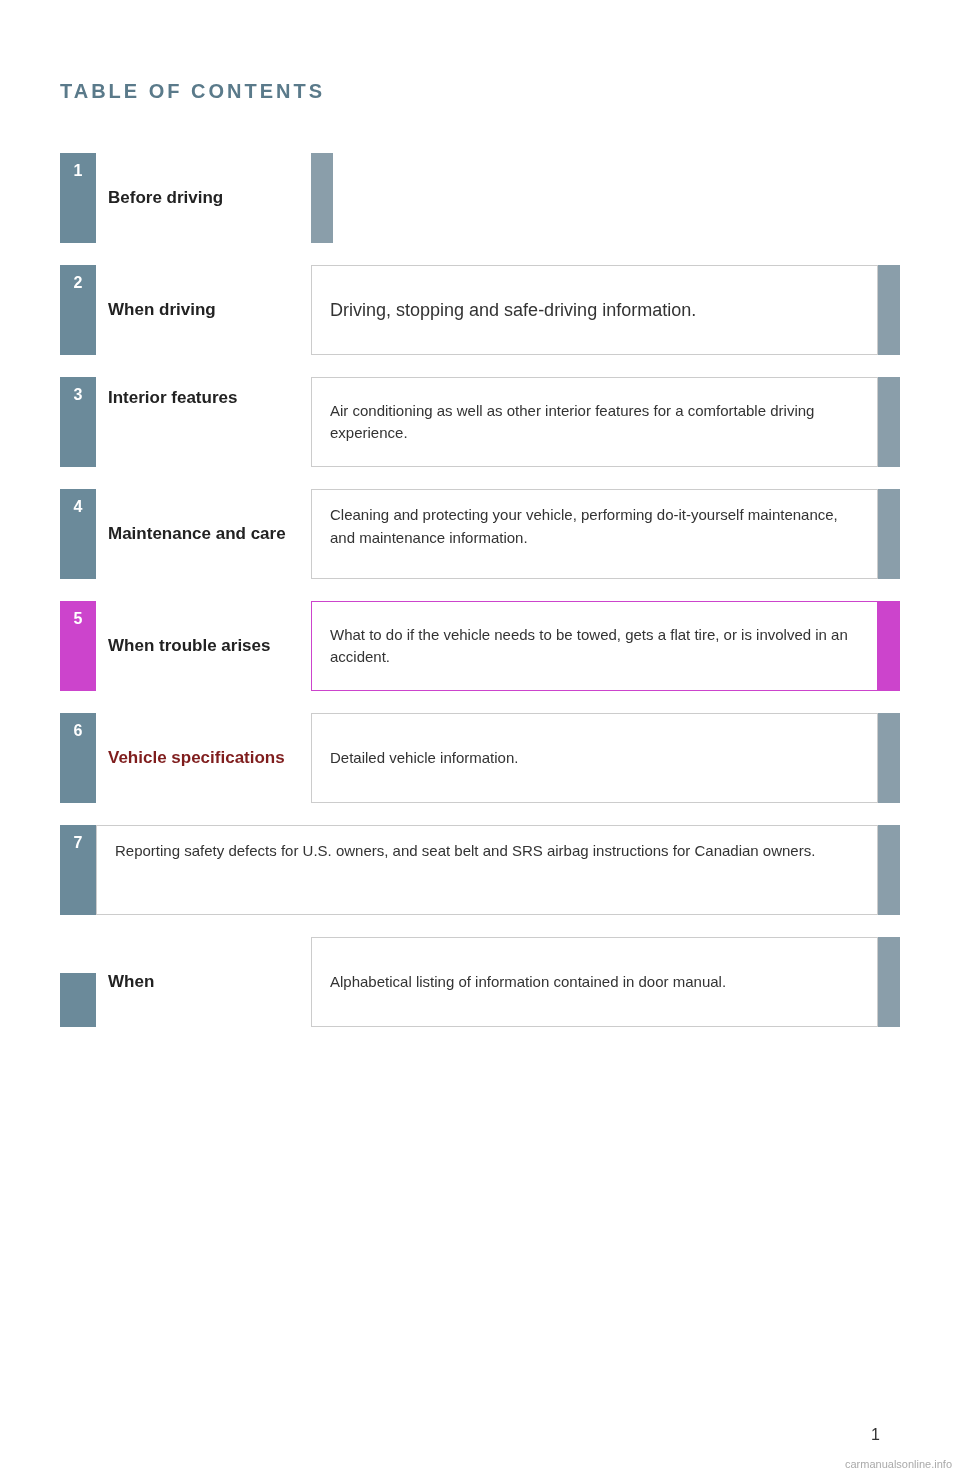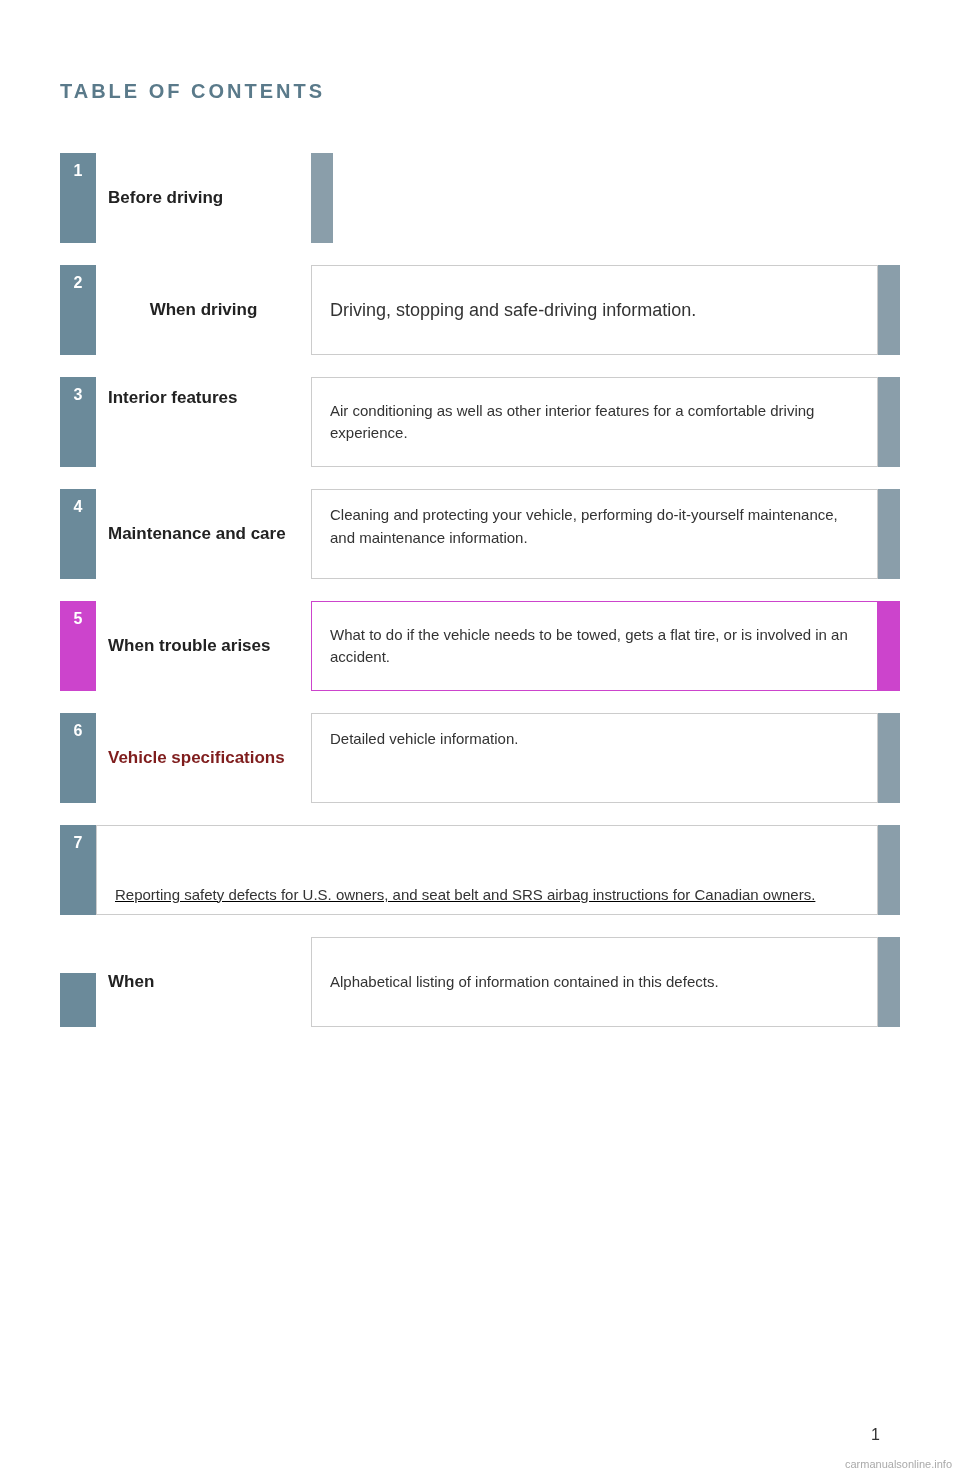--- a/index.html
+++ b/index.html
@@ -81,21 +81,21 @@
       </div>
       <div style="width:22px;background:#8a9eaa;flex-shrink:0;align-self:stretch;"></div>
     </div>
       <div class="toc-entry">
       <div style="display:flex;flex-direction:column;width:36px;flex-shrink:0;margin-right:0;">
         <div style="width:36px;height:36px;background:#6b8a9a;display:flex;align-items:center;justify-content:center;font-size:16px;font-weight:bold;color:#fff;flex-shrink:0;">
           2
         </div>
         <div style="flex:1;width:36px;background:#6b8a9a;"></div>
       </div>
-      <div style="width:215px;display:flex;align-items:center;padding:10px 12px 10px 12px;flex-shrink:0;justify-content:center;">
+      <div style="width:215px;display:flex;align-items:center;padding:10px 12px 10px 12px;flex-shrink:0;">
         <span style="font-size:17px;font-weight:bold;color:#222;line-height:1.3;">When driving</span>
       </div>
       <div style="flex:1;border:1.5px solid #cccccc;padding:14px 18px;display:flex;align-items:center;background:#fff;">
         <span style="font-size:18px;color:#333;line-height:1.5;">Driving, stopping and safe-driving information.</span>
       </div>
       <div style="width:22px;background:#8a9eaa;flex-shrink:0;align-self:stretch;"></div>
     </div>
       <div class="toc-entry">
       <div style="display:flex;flex-direction:column;width:36px;flex-shrink:0;margin-right:0;">
         <div style="width:36px;height:36px;background:#6b8a9a;display:flex;align-items:center;justify-content:center;font-size:16px;font-weight:bold;color:#fff;flex-shrink:0;">
@@ -144,49 +144,49 @@
       <div class="toc-entry">
       <div style="display:flex;flex-direction:column;width:36px;flex-shrink:0;margin-right:0;">
         <div style="width:36px;height:36px;background:#6b8a9a;display:flex;align-items:center;justify-content:center;font-size:16px;font-weight:bold;color:#fff;flex-shrink:0;">
           6
         </div>
         <div style="flex:1;width:36px;background:#6b8a9a;"></div>
       </div>
       <div style="width:215px;display:flex;align-items:center;padding:10px 12px 10px 12px;flex-shrink:0;">
         <span style="font-size:17px;font-weight:bold;color:#7f1d1d;line-height:1.3;">Vehicle specifications</span>
       </div>
-      <div style="flex:1;border:1.5px solid #cccccc;padding:14px 18px;display:flex;background:#fff;">
+      <div style="flex:1;border:1.5px solid #cccccc;padding:14px 18px;display:flex;align-items:center;background:#fff;">
         <span style="font-size:15px;color:#333;line-height:1.5;">Detailed vehicle information.</span>
       </div>
       <div style="width:22px;background:#8a9eaa;flex-shrink:0;align-self:stretch;"></div>
     </div>
       <div class="toc-entry">
       <div style="display:flex;flex-direction:column;width:36px;flex-shrink:0;margin-right:0;">
         <div style="width:36px;height:36px;background:#6b8a9a;display:flex;align-items:center;justify-content:center;font-size:16px;font-weight:bold;color:#fff;flex-shrink:0;">
           7
         </div>
         <div style="flex:1;width:36px;background:#6b8a9a;"></div>
       </div>
-      <div style="flex:1;border:1.5px solid #cccccc;padding:8px 18px;display:flex;align-items:flex-end;background:#fff;text-decoration:underline;">
+      <div style="flex:1;border:1.5px solid #cccccc;padding:14px 18px;display:flex;align-items:flex-start;background:#fff;">
         <span style="font-size:15px;color:#333;line-height:1.5;">Reporting safety defects for U.S. owners, and seat belt and SRS airbag instructions for Canadian owners.</span>
       </div>
       <div style="width:22px;background:#8a9eaa;flex-shrink:0;align-self:stretch;"></div>
     </div>
       <div class="toc-entry">
       <div style="display:flex;flex-direction:column;width:36px;flex-shrink:0;margin-right:0;">
         <div style="width:36px;height:36px;background:#6b8a9a;display:flex;align-items:center;justify-content:center;font-size:16px;font-weight:bold;color:#fff;flex-shrink:0;visibility:hidden;">
           
         </div>
         <div style="flex:1;width:36px;background:#6b8a9a;"></div>
       </div>
       <div style="width:215px;display:flex;align-items:center;padding:10px 12px 10px 12px;flex-shrink:0;">
         <span style="font-size:17px;font-weight:bold;color:#222;line-height:1.3;">When</span>
       </div>
       <div style="flex:1;border:1.5px solid #cccccc;padding:14px 18px;display:flex;align-items:center;background:#fff;">
-        <span style="font-size:15px;color:#333;line-height:1.5;">Alphabetical listing of information contained in this defects.</span>
+        <span style="font-size:15px;color:#333;line-height:1.5;">Alphabetical listing of information contained in door manual.</span>
       </div>
       <div style="width:22px;background:#8a9eaa;flex-shrink:0;align-self:stretch;"></div>
     </div>
     </div>
 
   <div class="page-number">1</div>
   <div class="watermark">carmanualsonline.info</div>
 </div>
 
 </body></html>

